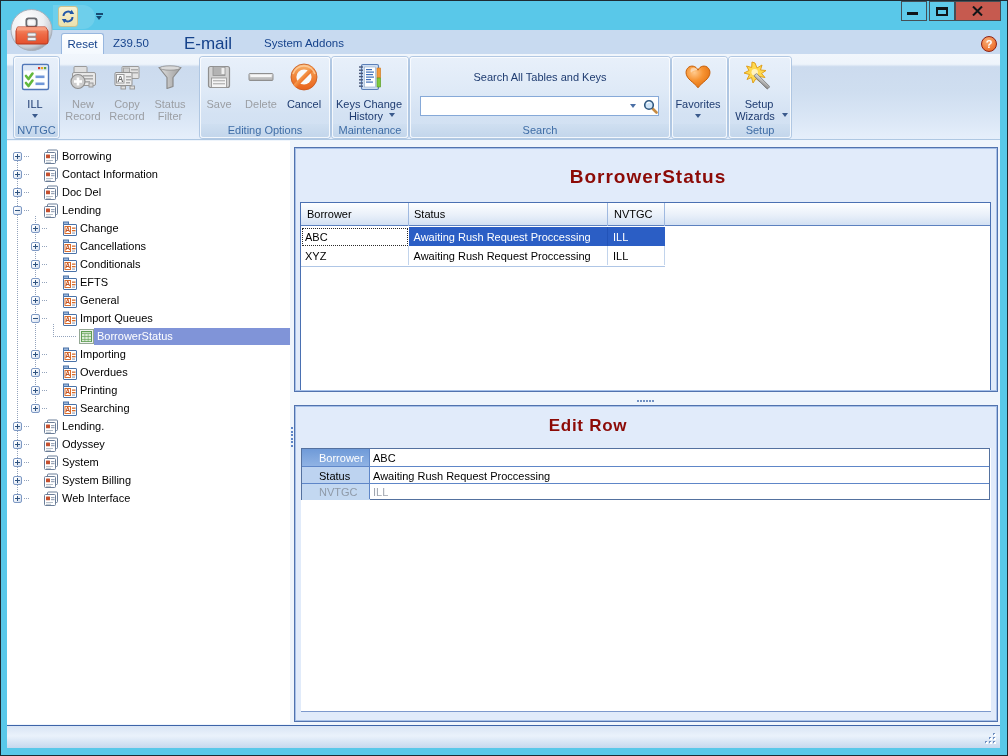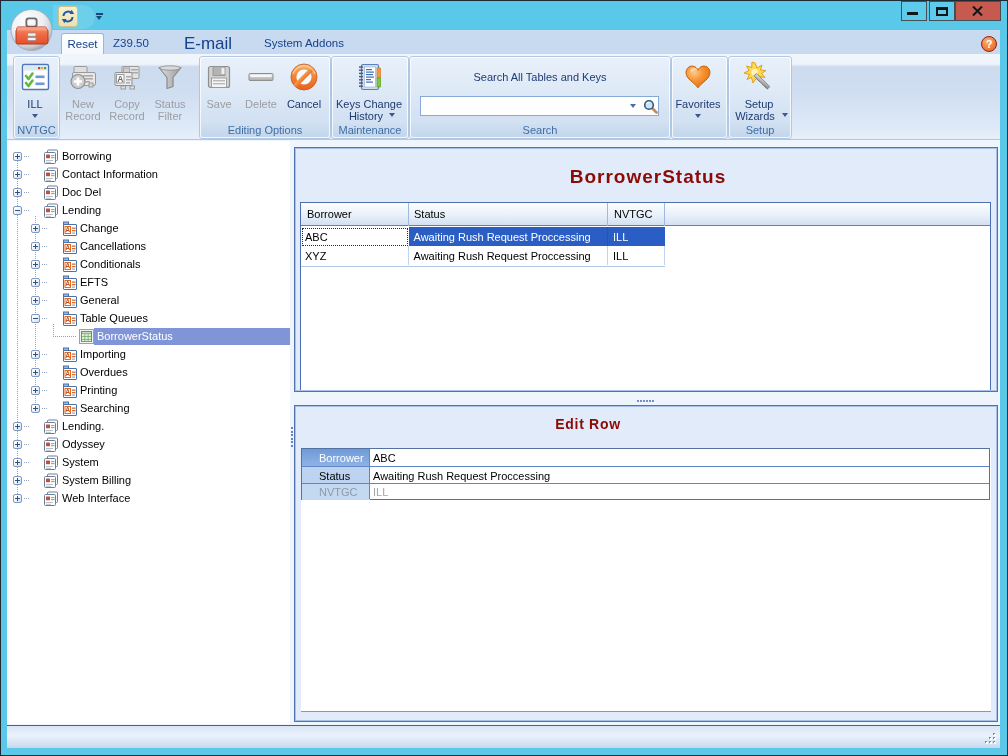--- a/index.html
+++ b/index.html
@@ -415,21 +415,21 @@
     </div>
     <svg class="abs" style="left:62px;top:310.5px" width="16" height="16" viewBox="0 0 16 16">
  <rect x="1.5" y="1" width="5" height="3" fill="#9db8dc" stroke="#4a72a8"></rect>
  <rect x="1.5" y="3.5" width="13" height="11" rx="0.5" fill="#fff" stroke="#4a72a8"></rect>
  <rect x="3" y="5.5" width="5.5" height="7" fill="#fff" stroke="#d86c2c"></rect>
  <text x="5.8" y="11" font-size="6.8" font-weight="bold" fill="#c8531f" text-anchor="middle" font-family="Liberation Sans">A</text>
  <rect x="10" y="6.5" width="3.5" height="1.3" fill="#d86c2c"></rect>
  <rect x="10" y="9" width="3.5" height="1.3" fill="#d86c2c"></rect>
  <rect x="10" y="11.5" width="3" height="1.2" fill="#9aa6b8"></rect>
 </svg>
-    <div class="trow" style="left:80px;top:310.0px;color:#000">Table Queues</div>
+    <div class="trow" style="left:80px;top:310.0px;color:#000">Import Queues</div>
 <div class="abs" style="left:94px;top:328px;width:196px;height:17px;background:#8094d8"></div>
     <svg class="abs" style="left:79px;top:329.0px" width="15" height="15" viewBox="0 0 15 15">
  <rect x="0.5" y="0.5" width="14" height="14" fill="#eef3ee" stroke="#94a894"></rect>
  <rect x="2" y="2" width="11" height="11" fill="#5e9e52"></rect>
  <g fill="#dcecd7">
   <rect x="3" y="5" width="2.6" height="2.2"></rect>
         <rect x="6.2" y="5" width="2.6" height="2.2"></rect>
         <rect x="9.4" y="5" width="2.6" height="2.2"></rect>
   <rect x="3" y="7.8" width="2.6" height="2.2"></rect>
         <rect x="6.2" y="7.8" width="2.6" height="2.2"></rect>
@@ -604,21 +604,21 @@
 <div class="abs t11" style="left:305px;top:250px;color:#000">XYZ</div>
 <div class="abs t11" style="left:413.5px;top:250px;color:#000">Awaiting Rush Request Proccessing</div>
 <div class="abs t11" style="left:613px;top:250px;color:#000">ILL</div>
 <div class="abs" style="left:637px;top:400px;width:2px;height:2px;background:#7291c2"></div>
     <div class="abs" style="left:640px;top:400px;width:2px;height:2px;background:#7291c2"></div>
     <div class="abs" style="left:643px;top:400px;width:2px;height:2px;background:#7291c2"></div>
     <div class="abs" style="left:646px;top:400px;width:2px;height:2px;background:#7291c2"></div>
     <div class="abs" style="left:649px;top:400px;width:2px;height:2px;background:#7291c2"></div>
     <div class="abs" style="left:652px;top:400px;width:2px;height:2px;background:#7291c2"></div>
 <div class="abs" style="left:294px;top:405px;width:704px;height:317px;border:1px solid #5273ae;box-shadow:inset 0 0 0 1px #a6c0e8;background:#e1ebfa"></div>
-<div class="abs" style="left:294px;top:416px;width:588px;text-align:center;font-size:14px;font-weight:bold;letter-spacing:0.7px;color:#8c0a06">Edit Row</div>
+<div class="abs" style="left:294px;top:416px;width:588px;text-align:center;font-size:17px;font-weight:bold;letter-spacing:0.7px;color:#8c0a06">Edit Row</div>
 <div class="abs" style="left:300.5px;top:447.5px;width:690px;height:264px;background:#fff;border-bottom:1px solid #7d99cc"></div>
 
 <div class="abs" style="left:301px;top:448px;width:689px;height:52px;border:1px solid #54719f"></div>
 <div class="abs" style="left:302px;top:449px;width:67.5px;height:17px;background:linear-gradient(#6f9ad8,#90b3e4)"></div>
 <div class="abs" style="left:302px;top:466.5px;width:67.5px;height:16.5px;background:#bdd3f0"></div>
 <div class="abs" style="left:302px;top:483.5px;width:67.5px;height:16px;background:#c3d8f1"></div>
 <div class="abs" style="left:302px;top:465.8px;width:687px;height:1px;background:#5e86c8"></div>
 <div class="abs" style="left:302px;top:482.8px;width:687px;height:1px;background:#5e86c8"></div>
 <div class="abs" style="left:369px;top:449px;width:1px;height:50px;background:#5e86c8"></div>
 <div class="abs t11" style="left:319px;top:452px;color:#fff">Borrower</div>

